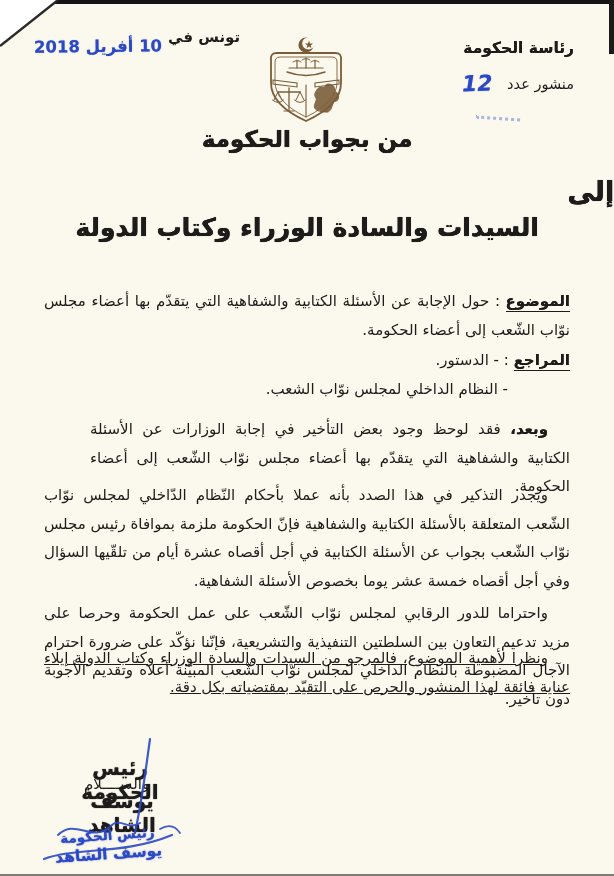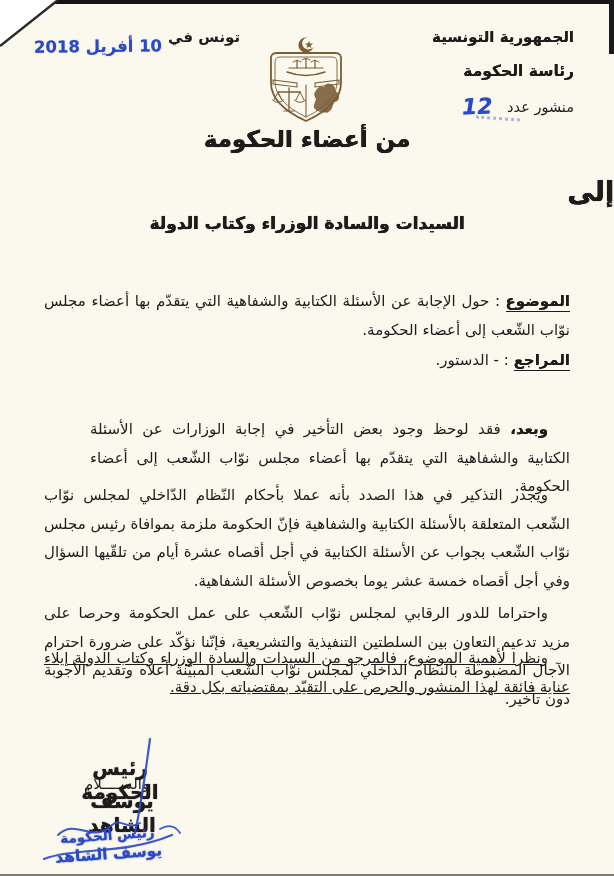--- a/index.html
+++ b/index.html
@@ -29,21 +29,21 @@
     margin-right:14px;display:inline-block;transform:rotate(-2deg) translateY(2px);
     text-shadow:0 0 1px rgba(43,73,197,.6);
   }
   .smudge{position:absolute;left:476px;top:117px;width:44px;height:3px;
     border-top:3px dotted rgba(43,73,197,.38);transform:rotate(4deg);}
   .emblem{position:absolute;left:259px;top:36px;}
   
   .calli{font-weight:bold;text-shadow:0 0 .7px currentColor,.4px 0 0 currentColor;}
   .t-from{position:absolute;left:0;right:0;top:126px;text-align:center;font-size:23px;}
   .t-to{position:absolute;left:0;right:0;top:176px;text-align:right;font-size:27px;}
-  .t-recip{position:absolute;left:0;right:0;top:213px;text-align:center;font-size:17px;}
+  .t-recip{position:absolute;left:0;right:0;top:213px;text-align:center;font-size:25px;}
   
   .block{position:absolute;left:44px;right:44px;direction:rtl;text-align:justify;
     font-size:15px;line-height:28.5px;}
   .ulabel{font-weight:bold;border-bottom:1.5px solid #1d1c1a;padding-bottom:1px;
     text-shadow:0 0 .4px currentColor;}
   .bold{font-weight:bold;text-shadow:0 0 .4px currentColor;}
   .subject{top:272px;}
   .refs1{top:331px;text-align:right;}
   .refs2{top:360px;text-align:right;padding-right:62px;}
   .p1{top:400px;text-indent:22px;margin-left:46px;}
@@ -75,21 +75,20 @@
   <div class="bottom-edge"></div>
   <svg class="corner-fold" width="64" height="52" viewBox="0 0 64 52">
     <polygon points="0,0 58,0 0,46" fill="#ffffff"></polygon>
     <line x1="58" y1="0" x2="0" y2="46" stroke="#2a2a2a" stroke-width="2.4"></line>
   </svg>
 
   <div class="city">تونس في</div>
   <div class="date-stamp">10 أفريل 2018</div>
 
   <div class="head-right">
-    <div class="r1">الجمهورية التونسية</div>
     <div class="r2">رئاسة الحكومة</div>
     <div class="r3"><span>منشور عدد</span><span class="circ-num">12</span></div>
   </div>
   <div class="smudge"></div>
 
   <svg class="emblem" width="94" height="88" viewBox="0 0 94 88" fill="none" stroke="#7a5d38" stroke-width="1.8" stroke-linecap="round">
 
     <circle cx="47" cy="9" r="7.6" fill="#7a5d38" stroke="none"></circle>
     <circle cx="49.4" cy="7.4" r="6.2" fill="#fbf8ee" stroke="none"></circle>
     <polygon points="50,4.6 51,7.4 54,7.6 51.7,9.4 52.4,12.2 50,10.6 47.6,12.2 48.3,9.4 46,7.6 49,7.4" fill="#7a5d38" stroke="none"></polygon>
@@ -114,27 +113,28 @@
     <line x1="30" y1="52" x2="30" y2="74" stroke-width="1.3"></line>
     <line x1="19" y1="56" x2="41" y2="56" stroke-width="1.3"></line>
     <path d="M19,56 L15,64 M19,56 L23,64 M13.5,64 Q19,69 24.5,64" stroke-width="1"></path>
     <path d="M41,56 L37,64 M41,56 L45,64 M35.5,64 Q41,69 46.5,64" stroke-width="1"></path>
     <path d="M25,75 L35,75" stroke-width="1.2"></path>
 
     <path d="M56,56 q4,-7 9,-5 q2,-5 7,-3 q5,2 4,7 q5,2 4,7 q-1,4 -5,4 l-2,6 q-2,5 -7,4 l-8,-2 q-4,-1 -3,-5 l2,-6 q-3,-4 -1,-7 Z" fill="#7a5d38" stroke="none" opacity="0.9"></path>
     <path d="M57,74 q6,3 12,2" stroke-width="1"></path>
   </svg>
 
-  <div class="t-from calli">من أعضاء الحكومة</div>
+  <div class="t-from calli">من بجواب الحكومة</div>
   <div class="t-to calli">إلى</div>
   <div class="t-recip calli">السيدات والسادة الوزراء وكتاب الدولة</div>
 
   <p class="block refs1"><span class="ulabel">المراجع</span><span> : </span><span>- الدستور.</span></p>
 
   <p class="block subject"><span class="ulabel">الموضوع</span><span> : </span><span>حول الإجابة عن الأسئلة الكتابية والشفاهية التي يتقدّم بها أعضاء مجلس نوّاب الشّعب إلى أعضاء الحكومة.</span></p>
+  <p class="block refs2">- النظام الداخلي لمجلس نوّاب الشعب.</p>
 
   <p class="block p1"><span class="bold">وبعد،</span><span> فقد لوحظ وجود بعض التأخير في إجابة الوزارات عن الأسئلة الكتابية والشفاهية التي يتقدّم بها أعضاء مجلس نوّاب الشّعب إلى أعضاء الحكومة.</span></p>
   <p class="block p2">ويجدر التذكير في هذا الصدد بأنه عملا بأحكام النّظام الدّاخلي لمجلس نوّاب الشّعب المتعلقة بالأسئلة الكتابية والشفاهية فإنّ الحكومة ملزمة بموافاة رئيس مجلس نوّاب الشّعب بجواب عن الأسئلة الكتابية في أجل أقصاه عشرة أيام من تلقّيها السؤال وفي أجل أقصاه خمسة عشر يوما بخصوص الأسئلة الشفاهية.</p>
   <p class="block p3">واحتراما للدور الرقابي لمجلس نوّاب الشّعب على عمل الحكومة وحرصا على مزيد تدعيم التعاون بين السلطتين التنفيذية والتشريعية، فإنّنا نؤكّد على ضرورة احترام الآجال المضبوطة بالنظام الداخلي لمجلس نوّاب الشّعب المبيّنة أعلاه وتقديم الأجوبة دون تأخير.</p>
   <p class="block p4">ونظرا لأهمية الموضوع، فالمرجو من السيدات والسادة الوزراء وكتاب الدولة إيلاء عناية فائقة لهذا المنشور والحرص على التقيّد بمقتضياته بكل دقة.</p>
 
   <div class="salam">والســــلام</div>
   <div class="signer-title">رئيس الحكومة</div>
   <div class="signer-name">يوسف الشاهد</div>
 

